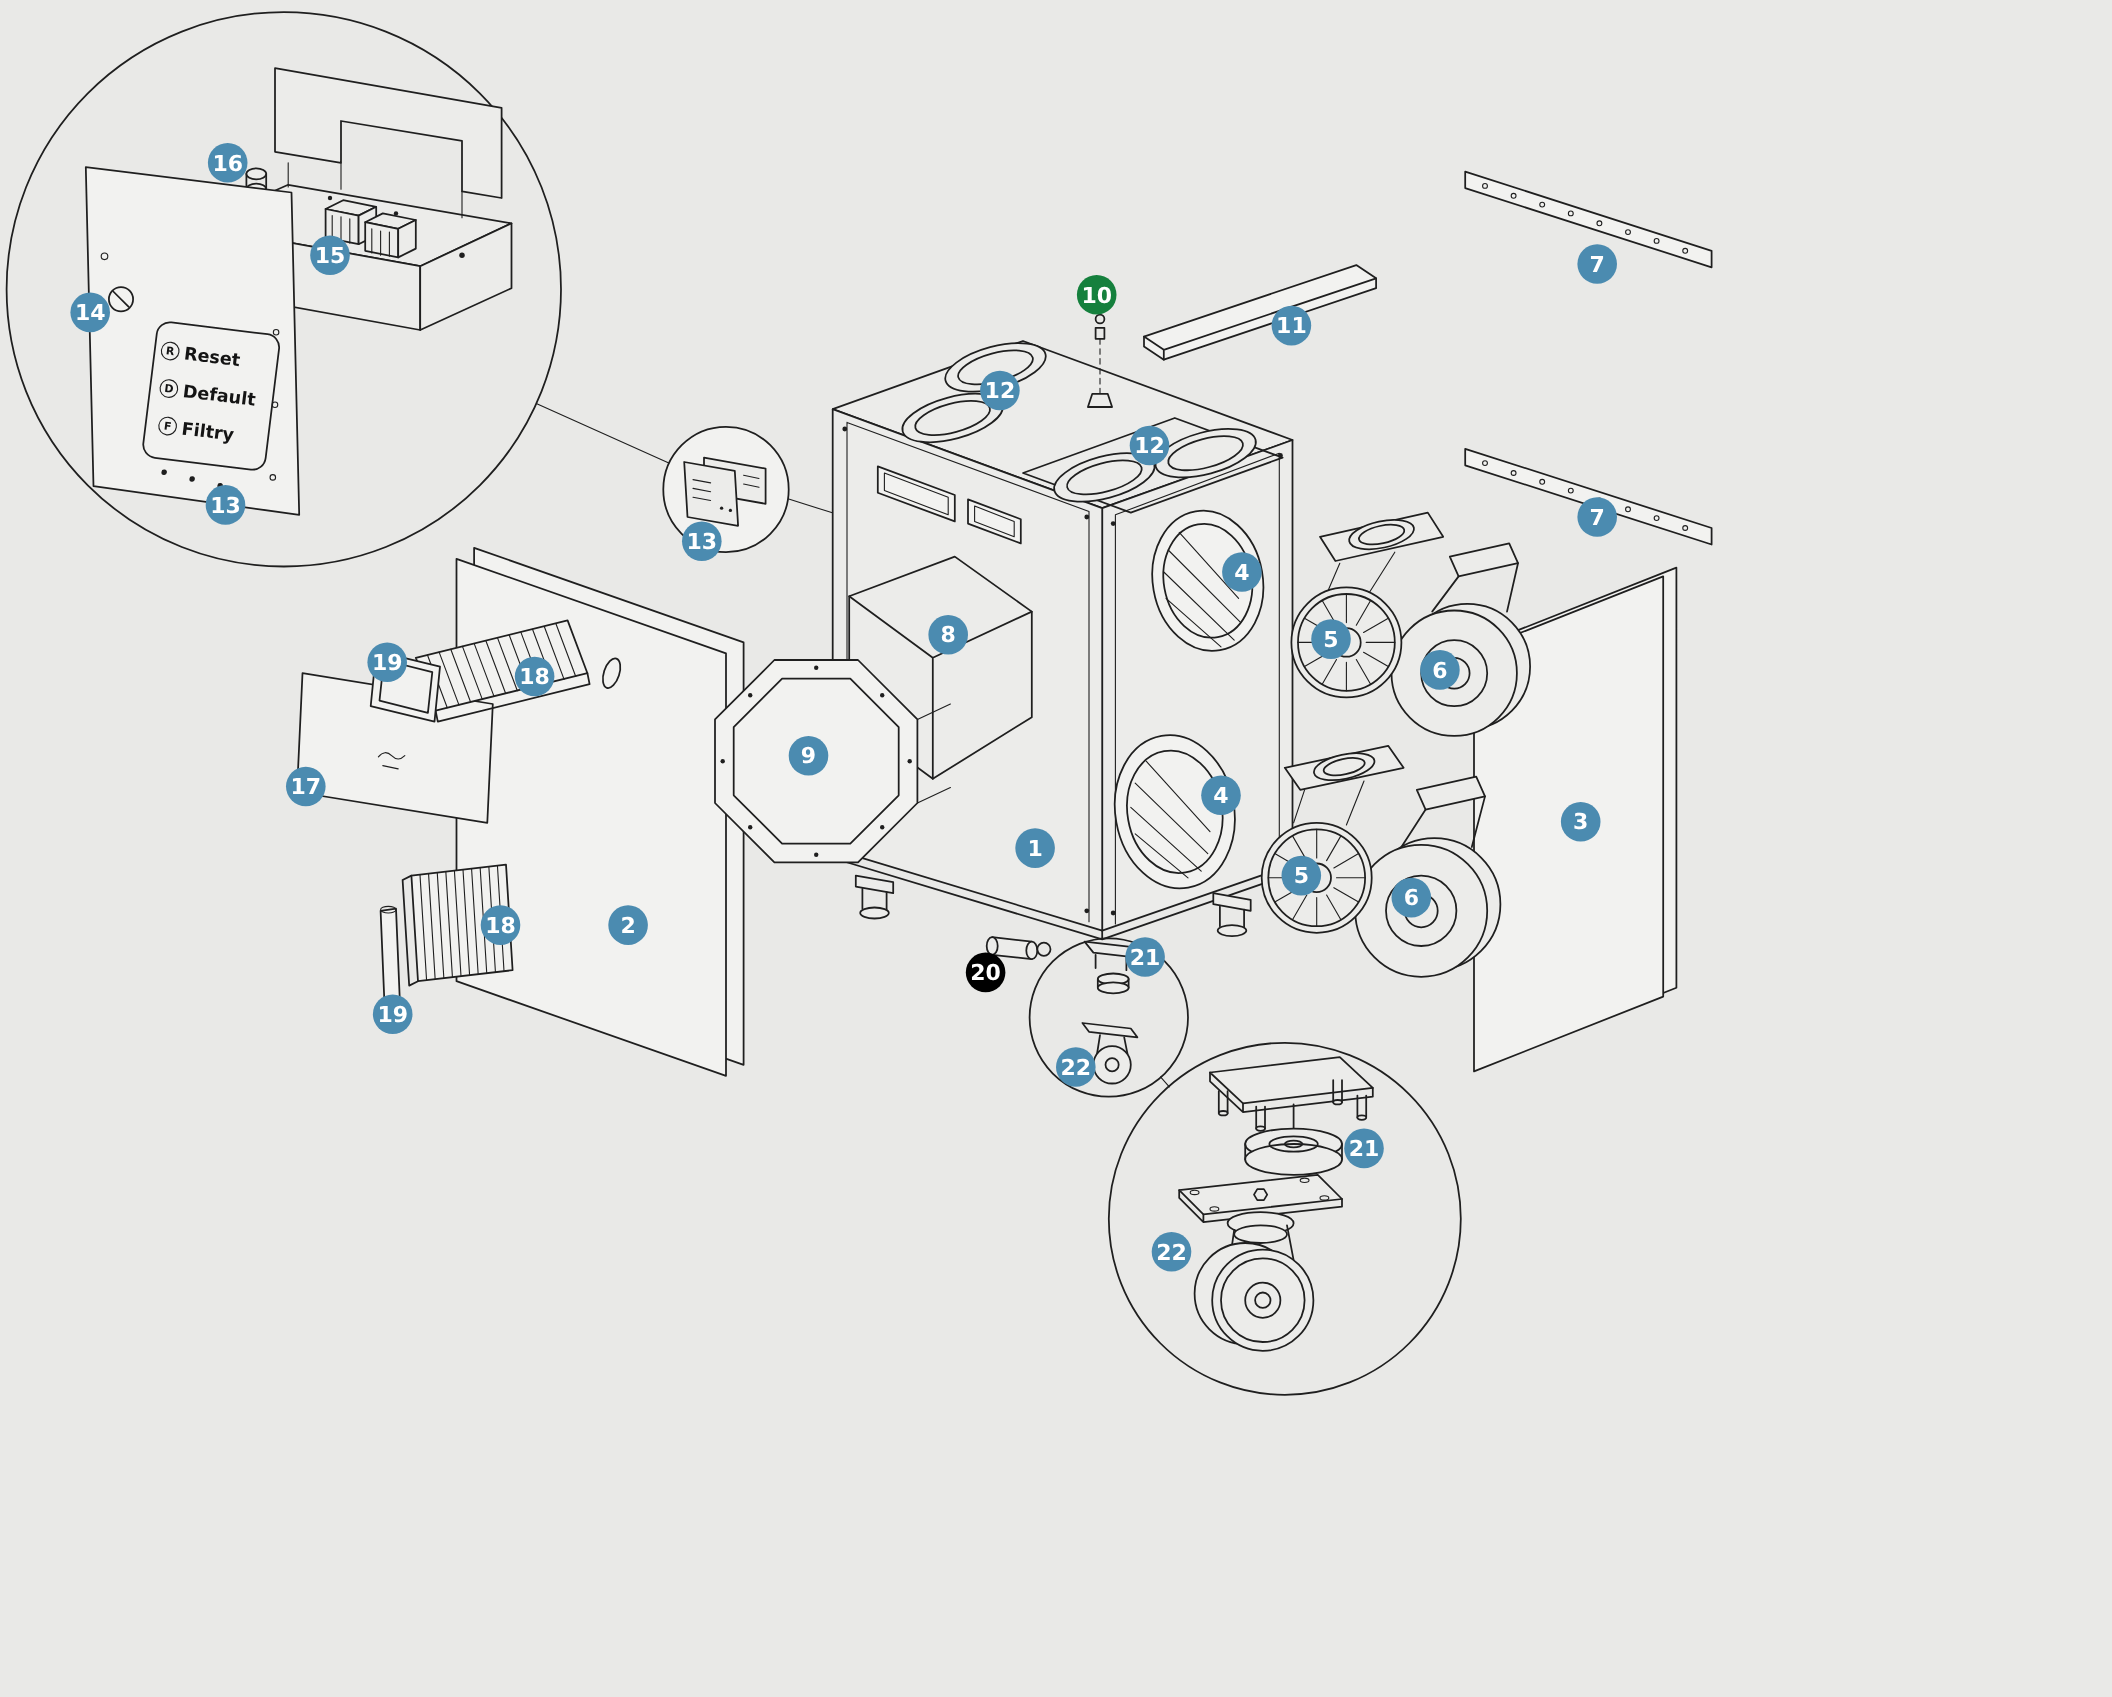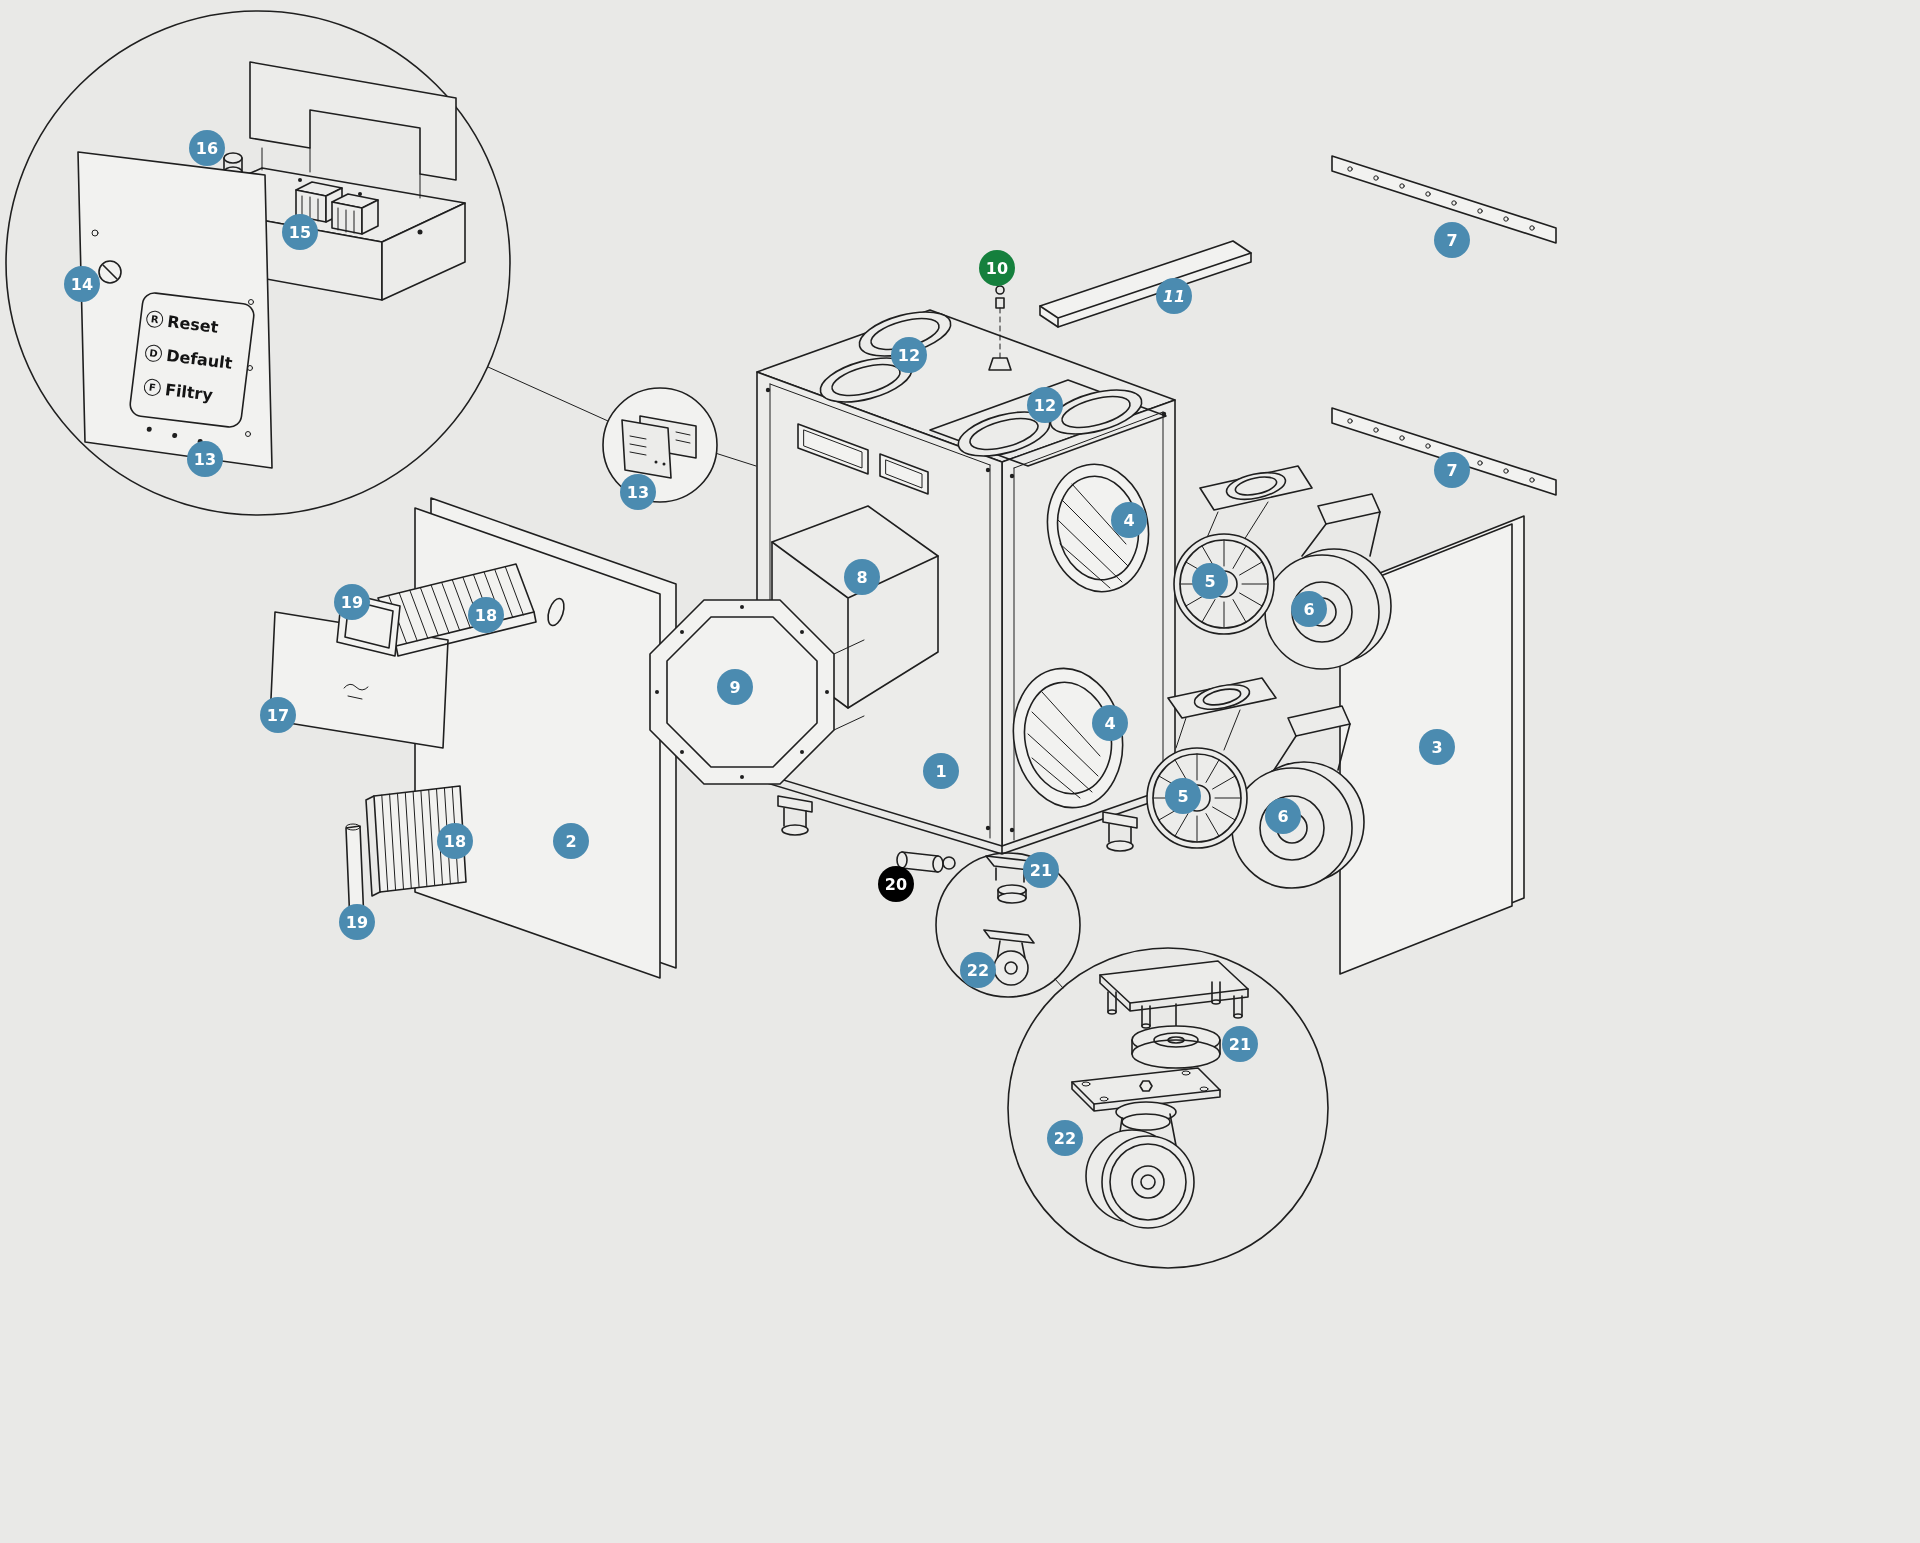--- a/index.html
+++ b/index.html
@@ -10,21 +10,21 @@
   .thin{ stroke-width:1; }
   .fc  { fill:#ececea;  stroke:#1f1f1f; stroke-width:1.6; stroke-linejoin:round; }
   .fw  { fill:#f2f2f0;  stroke:#1f1f1f; stroke-width:1.6; stroke-linejoin:round; }
   .dot { fill:#1f1f1f;  stroke:none; }
   .dash{ stroke-dasharray:5 4; }
   text { font-family:"DejaVu Sans", sans-serif; fill:#141414; }
   .cp-sym { font-size:10px; font-weight:bold; text-anchor:middle; }
   .cp-lab { font-size:16px; font-weight:bold; }
   #badges-layer { position:absolute; left:0; top:0; width:100%; height:100%; }
   .badge { position:absolute; width:36px; height:36px; margin:-18px 0 0 -18px;
-           border-radius:50%; color:#fff; font-size:16px; font-weight:bold;
+           border-radius:50%; color:#fff; font-size:20px; font-weight:bold;
            display:flex; align-items:center; justify-content:center; user-select:none; }
 </style>
 </head>
 <body>
 
 <div class="stage" style="background: rgb(233, 233, 231);">
 <svg width="1920" height="1543" viewBox="0 0 1920 1543">
 
   <g>
     <line class="ln thin" x1="488" y1="367" x2="608" y2="421"></line>
@@ -333,21 +333,21 @@
   </g>
 </svg>
 
 <div id="badges-layer">
       <div class="badge" style="left: 207px; top: 148px; background: rgb(75, 139, 176); color: rgb(255, 255, 255);">16</div>
       <div class="badge" style="left: 300px; top: 232px; background: rgb(75, 139, 176); color: rgb(255, 255, 255);">15</div>
       <div class="badge" style="left: 82px; top: 284px; background: rgb(75, 139, 176); color: rgb(255, 255, 255);">14</div>
       <div class="badge" style="left: 205px; top: 459px; background: rgb(75, 139, 176); color: rgb(255, 255, 255);">13</div>
       <div class="badge" style="left: 638px; top: 492px; background: rgb(75, 139, 176); color: rgb(255, 255, 255);">13</div>
       <div class="badge" style="left: 997px; top: 268px; background: #15803d; color: rgb(255, 255, 255);">10</div>
-      <div class="badge" style="left: 1174px; top: 296px; background: rgb(75, 139, 176); color: rgb(255, 255, 255); font-style: italic;">11</div>
+      <div class="badge" style="left: 1174px; top: 296px; background: rgb(75, 139, 176); color: rgb(255, 255, 255);">11</div>
       <div class="badge" style="left: 1452px; top: 240px; background: rgb(75, 139, 176); color: rgb(255, 255, 255);">7</div>
       <div class="badge" style="left: 909px; top: 355px; background: rgb(75, 139, 176); color: rgb(255, 255, 255);">12</div>
       <div class="badge" style="left: 1045px; top: 405px; background: rgb(75, 139, 176); color: rgb(255, 255, 255);">12</div>
       <div class="badge" style="left: 1452px; top: 470px; background: rgb(75, 139, 176); color: rgb(255, 255, 255);">7</div>
       <div class="badge" style="left: 1129px; top: 520px; background: rgb(75, 139, 176); color: rgb(255, 255, 255);">4</div>
       <div class="badge" style="left: 1210px; top: 581px; background: rgb(75, 139, 176); color: rgb(255, 255, 255);">5</div>
       <div class="badge" style="left: 1309px; top: 609px; background: rgb(75, 139, 176); color: rgb(255, 255, 255);">6</div>
       <div class="badge" style="left: 862px; top: 577px; background: rgb(75, 139, 176); color: rgb(255, 255, 255);">8</div>
       <div class="badge" style="left: 735px; top: 687px; background: rgb(75, 139, 176); color: rgb(255, 255, 255);">9</div>
       <div class="badge" style="left: 278px; top: 685px; background: rgb(75, 139, 176); color: rgb(255, 255, 255); margin-top: 12px;">17</div>

